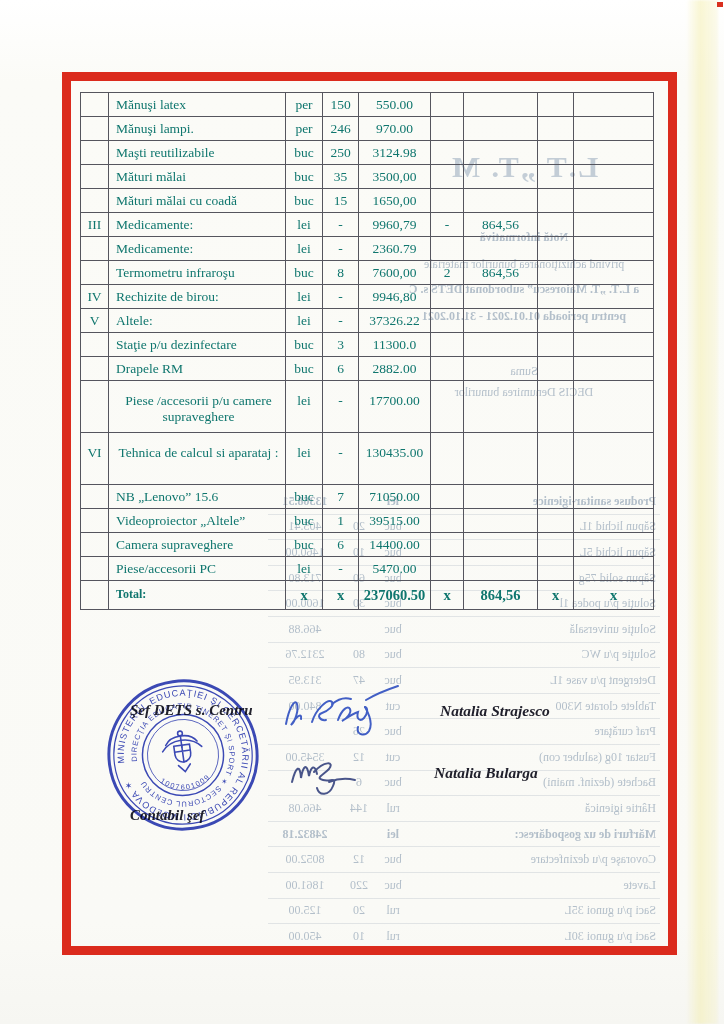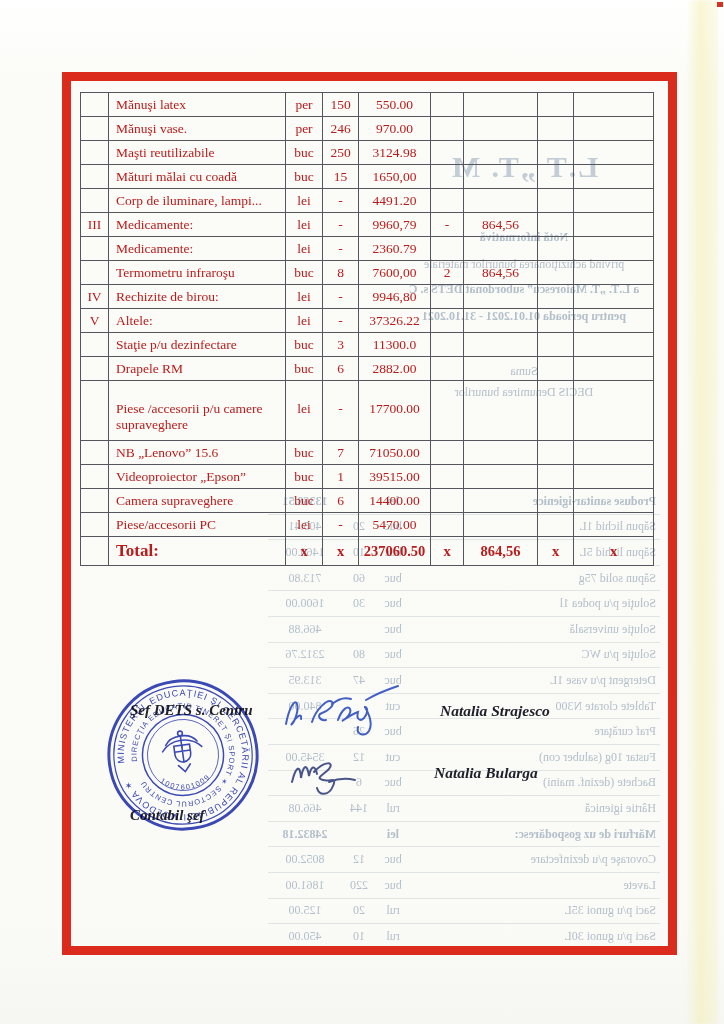--- a/index.html
+++ b/index.html
@@ -12,27 +12,27 @@
     background:linear-gradient(180deg,#ffffff 0%,#fbfbf7 8%,#fafaf6 90%,#f6f6f2 100%);z-index:0;}
   .yellow-strip{position:absolute;top:0;left:686px;width:32px;height:1024px;
     background:linear-gradient(90deg,rgba(245,238,170,0) 0%,rgba(243,236,160,.45) 45%,rgba(245,240,190,.25) 100%);
     z-index:1;filter:blur(1px);}
   .corner-speck{position:absolute;top:2px;left:717px;width:6px;height:5px;background:#d9301f;z-index:6;}
   .red-frame{position:absolute;left:62px;top:72px;width:615px;height:883px;
     box-sizing:border-box;border:9px solid #db2b1d;z-index:4;pointer-events:none;}
 
   
   table.items{position:absolute;left:80px;top:92px;z-index:3;border-collapse:collapse;
-    color:#b91c1c;font-size:13.5px;line-height:1.15;background:transparent;}
+    color:#0f766e;font-size:13.5px;line-height:1.15;background:transparent;}
   table.items td{border:1px solid #55555e;padding:1px 3px;text-align:center;vertical-align:middle;height:21px;}
-  table.items tr.tall td{height:38px;vertical-align:top;padding-top:20px;}
+  table.items tr.tall td{height:38px;vertical-align:top;padding-top:12px;text-align:center;}
   table.items td.name{text-align:left;padding-left:7px;padding-right:4px;}
   table.items tr.bold td{font-weight:normal;}
   table.items tr.total td{font-weight:bold;font-size:14.5px;height:26px;}
-  table.items tr.total td.name{font-size:17px;margin-left:43px;}
+  table.items tr.total td.name{font-size:12px;margin-left:43px;}
 
   
   .ghost{position:absolute;z-index:1;transform:scaleX(-1);color:#b3bfca;pointer-events:none;}
   .ghost-upper{left:390px;top:150px;width:268px;text-align:center;}
   .ghost-upper .g-big{font-size:30px;font-weight:bold;letter-spacing:2px;color:#c3cdd6;}
   .ghost-upper .g-line{font-size:12px;}
   .ghost-rows{left:268px;top:489px;width:392px;}
   .g-row{display:flex;align-items:center;height:25.6px;box-sizing:border-box;
     border-bottom:1px solid rgba(160,172,186,.28);font-size:12px;}
   .g-row .gn{flex:1;text-align:left;padding-left:4px;white-space:nowrap;overflow:hidden;}
@@ -196,21 +196,21 @@
         <td>per</td>
         <td>150</td>
         <td>550.00</td>
         <td></td>
         <td></td>
         <td></td>
         <td></td>
       </tr>
       <tr class="">
         <td></td>
-        <td class="name">Mănuşi vase.</td>
+        <td class="name">Mănuşi lampi.</td>
         <td>per</td>
         <td>246</td>
         <td>970.00</td>
         <td></td>
         <td></td>
         <td></td>
         <td></td>
       </tr>
       <tr class="">
         <td></td>
@@ -218,35 +218,35 @@
         <td>buc</td>
         <td>250</td>
         <td>3124.98</td>
         <td></td>
         <td></td>
         <td></td>
         <td></td>
       </tr>
       <tr class="">
         <td></td>
+        <td class="name">Mături mălai</td>
+        <td>buc</td>
+        <td>35</td>
+        <td>3500,00</td>
+        <td></td>
+        <td></td>
+        <td></td>
+        <td></td>
+      </tr>
+      <tr class="">
+        <td></td>
         <td class="name">Mături mălai cu coadă</td>
         <td>buc</td>
         <td>15</td>
         <td>1650,00</td>
-        <td></td>
-        <td></td>
-        <td></td>
-        <td></td>
-      </tr>
-      <tr class="">
-        <td></td>
-        <td class="name">Corp de iluminare, lampi...</td>
-        <td>lei</td>
-        <td>-</td>
-        <td>4491.20</td>
         <td></td>
         <td></td>
         <td></td>
         <td></td>
       </tr>
       <tr class="bold ">
         <td>III</td>
         <td class="name">Medicamente:</td>
         <td>lei</td>
         <td>-</td>
@@ -326,34 +326,45 @@
         <td></td>
         <td class="name">Piese /accesorii p/u camere supraveghere</td>
         <td>lei</td>
         <td>-</td>
         <td>17700.00</td>
         <td></td>
         <td></td>
         <td></td>
         <td></td>
       </tr>
+      <tr class="bold tall ">
+        <td>VI</td>
+        <td class="name">Tehnica de calcul si aparataj :</td>
+        <td>lei</td>
+        <td>-</td>
+        <td>130435.00</td>
+        <td></td>
+        <td></td>
+        <td></td>
+        <td></td>
+      </tr>
       <tr class="">
         <td></td>
         <td class="name">NB „Lenovo” 15.6</td>
         <td>buc</td>
         <td>7</td>
         <td>71050.00</td>
         <td></td>
         <td></td>
         <td></td>
         <td></td>
       </tr>
       <tr class="">
         <td></td>
-        <td class="name">Videoproiector „Epson”</td>
+        <td class="name">Videoproiector „Altele”</td>
         <td>buc</td>
         <td>1</td>
         <td>39515.00</td>
         <td></td>
         <td></td>
         <td></td>
         <td></td>
       </tr>
       <tr class="">
         <td></td>

